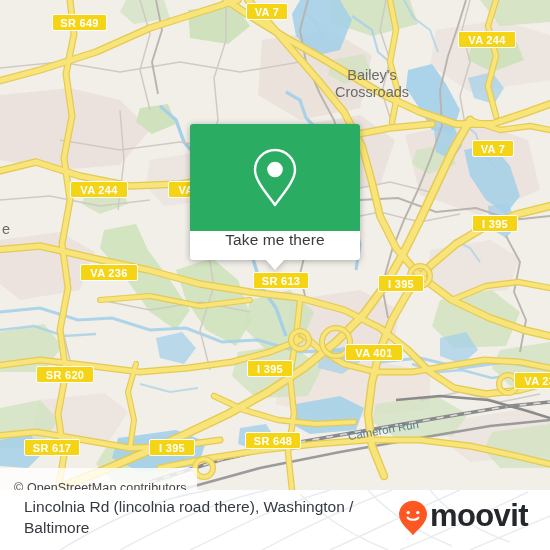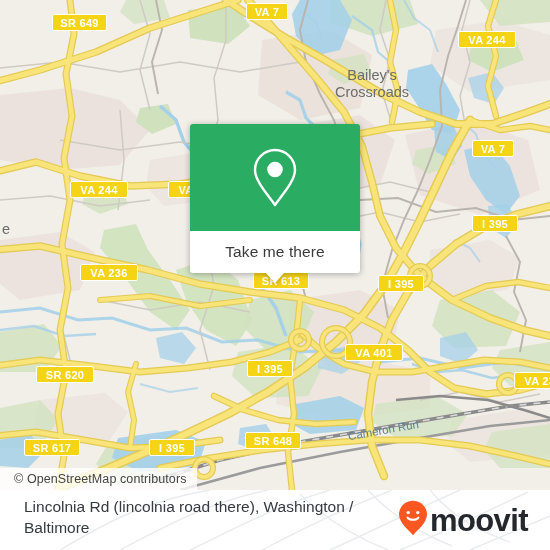--- a/index.html
+++ b/index.html
@@ -26,21 +26,21 @@
     background: #f2efe9;
   }
   #map svg { display: block; }
 
   .attribution {
     position: absolute;
     left: 0;
     top: 468px;
     height: 22px;
     line-height: 22px;
-    padding: 0 10px 0 14px;
+    padding: 9px 10px 0 14px;
     background: rgba(255,255,255,0.80);
     font-size: 12.5px;
     color: #444444;
     letter-spacing: .1px;
     white-space: nowrap;
     z-index: 40;
   }
 
   
   .popup {
@@ -54,25 +54,25 @@
   .popup-top {
     height: 107px;
     background: #2aad63;
     border-radius: 3px 3px 0 0;
     display: flex;
     align-items: center;
     justify-content: center;
   }
   .popup-bottom {
     position: relative;
-    height: 42px;
+    height: 29px;
     background: #ffffff;
     border-radius: 0 0 3px 3px;
     display: flex;
-    align-items: center;
+    align-items: flex-start;
     justify-content: center;
   }
   .popup-label {
     font-size: 15.5px;
     color: #3a3a3a;
     letter-spacing: .1px;
   }
   .popup-tail {
     position: absolute;
     left: 50%;
@@ -107,21 +107,21 @@
     font-size: 15.5px;
     line-height: 21px;
     color: #353a40;
     z-index: 5;
   }
   .brand {
     position: absolute;
     right: 22px;
     top: 500px;
     display: flex;
-    align-items: flex-end;
+    align-items: flex-start;
     z-index: 5;
   }
   .brand-word {
     font-size: 31px;
     line-height: 31px;
     font-weight: bold;
     color: #24282c;
     letter-spacing: -0.6px;
     margin-left: 2px;
   }

